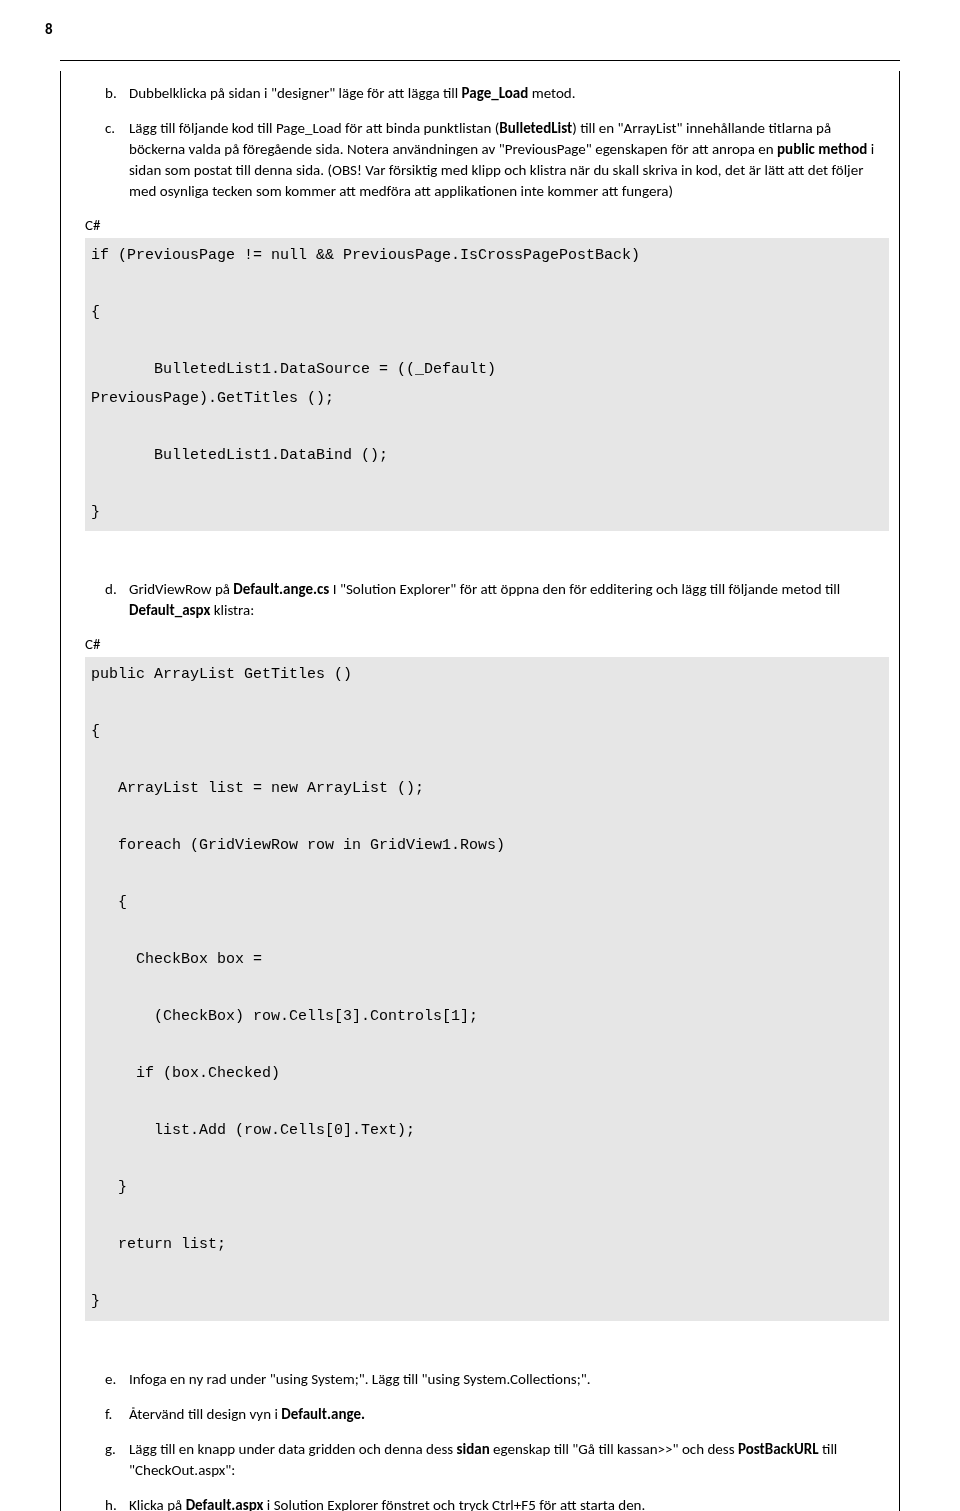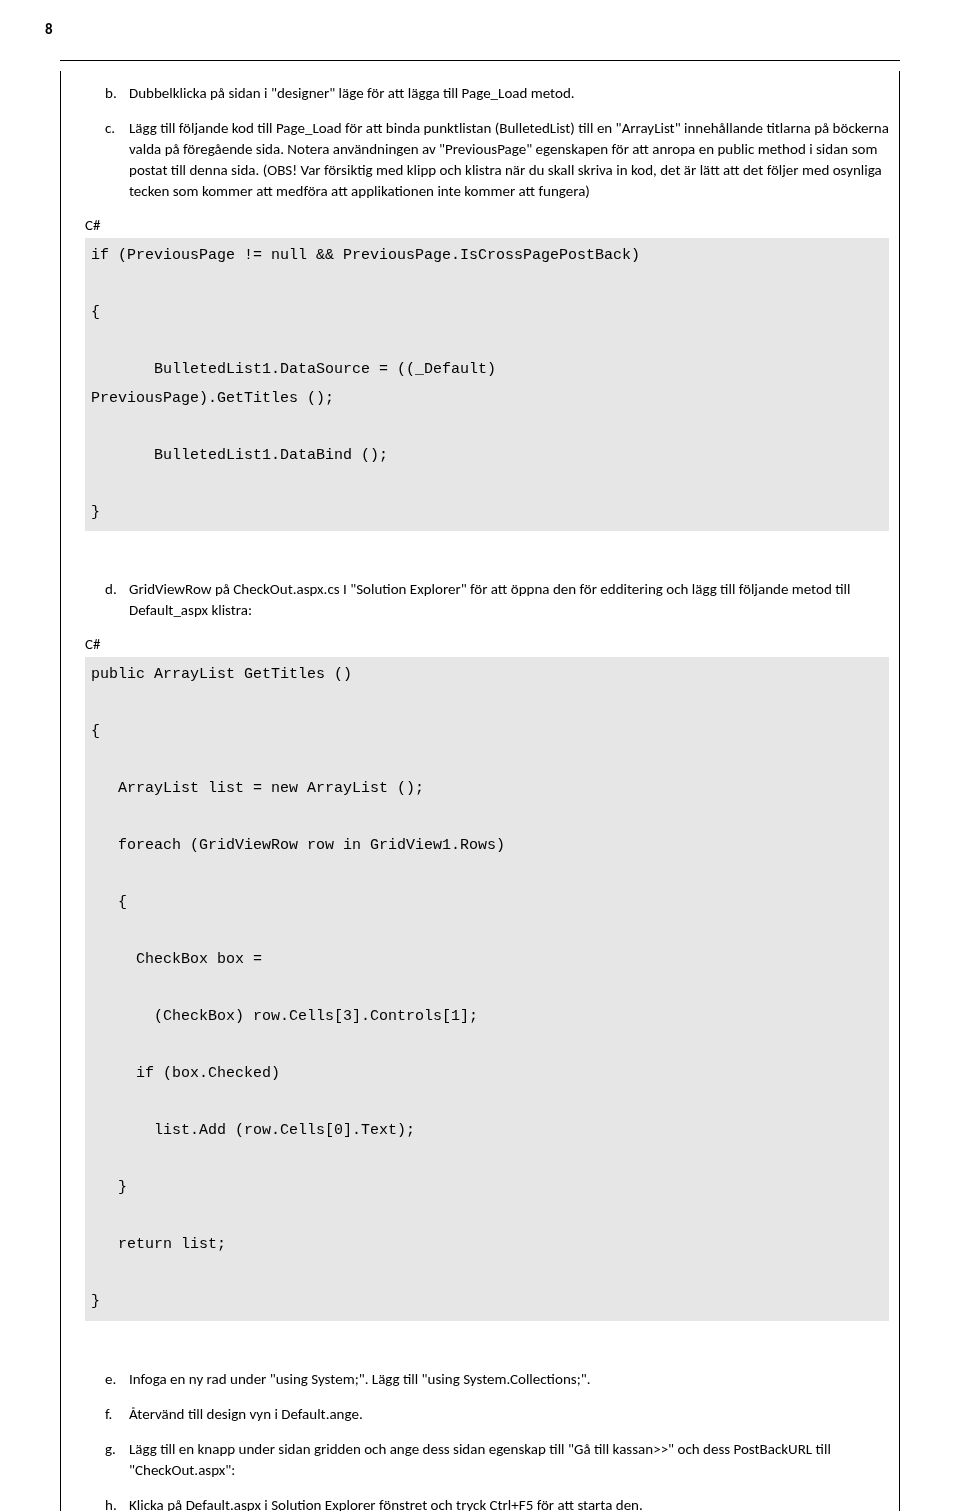--- a/index.html
+++ b/index.html
@@ -61,21 +61,21 @@
   }
   .code-box {
     background: #e6e6e6;
     font-family: "Courier New", Courier, monospace;
     font-size: 15px;
     padding: 4px 6px;
     margin: 2px 0 12px -20px;
     line-height: 1.9;
     white-space: pre-wrap;
   }
-  .bold { font-weight: normal; margin-top: 40px; }
+  .bold { font-weight: bold; margin-top: 40px; }
   .section-gap { height: 36px; }
 </style>
 </head>
 <body>
 
 <div class="page">
   <div class="page-num">8</div>
   <hr class="top-rule">
 
   <div class="outer-cell">
@@ -106,21 +106,21 @@
 
        BulletedList1.DataBind ();
 
 }</div>
 
       <div class="section-gap"></div>
 
       <div class="letter-item">
         <div class="letter">d.</div>
         <div class="item-body">
-          <span>GridViewRow på </span><span class="bold">CheckOut.aspx.cs</span><span> I "Solution Explorer" för att öppna den för edditering och lägg till följande metod till </span><span class="bold">Default_aspx</span><span> klistra:</span>
+          <span>GridViewRow på </span><span class="bold">Default.ange.cs</span><span> I "Solution Explorer" för att öppna den för edditering och lägg till följande metod till </span><span class="bold">Default_aspx</span><span> klistra:</span>
         </div>
       </div>
 
       <div class="c-sharp">C#</div>
       <div class="code-box">public ArrayList GetTitles ()
 
 {
 
    ArrayList list = new ArrayList ();
 
@@ -154,21 +154,21 @@
       <div class="letter-item">
         <div class="letter">f.</div>
         <div class="item-body">
           <span>Återvänd till design vyn i </span><span class="bold">Default.ange.</span>
         </div>
       </div>
 
       <div class="letter-item">
         <div class="letter">g.</div>
         <div class="item-body">
-          <span>Lägg till en knapp under sidan gridden och ange dess </span><span class="bold">sidan</span><span> egenskap till "Gå till kassan&gt;&gt;" och dess </span><span class="bold">PostBackURL</span><span> till "CheckOut.aspx":</span>
+          <span>Lägg till en knapp under data gridden och denna dess </span><span class="bold">sidan</span><span> egenskap till "Gå till kassan&gt;&gt;" och dess </span><span class="bold">PostBackURL</span><span> till "CheckOut.aspx":</span>
         </div>
       </div>
 
       <div class="letter-item">
         <div class="letter">h.</div>
         <div class="item-body">
           <span>Klicka på </span><span class="bold">Default.aspx</span><span> i Solution Explorer fönstret och tryck Ctrl+F5 för att starta den.</span>
         </div>
       </div>
 

